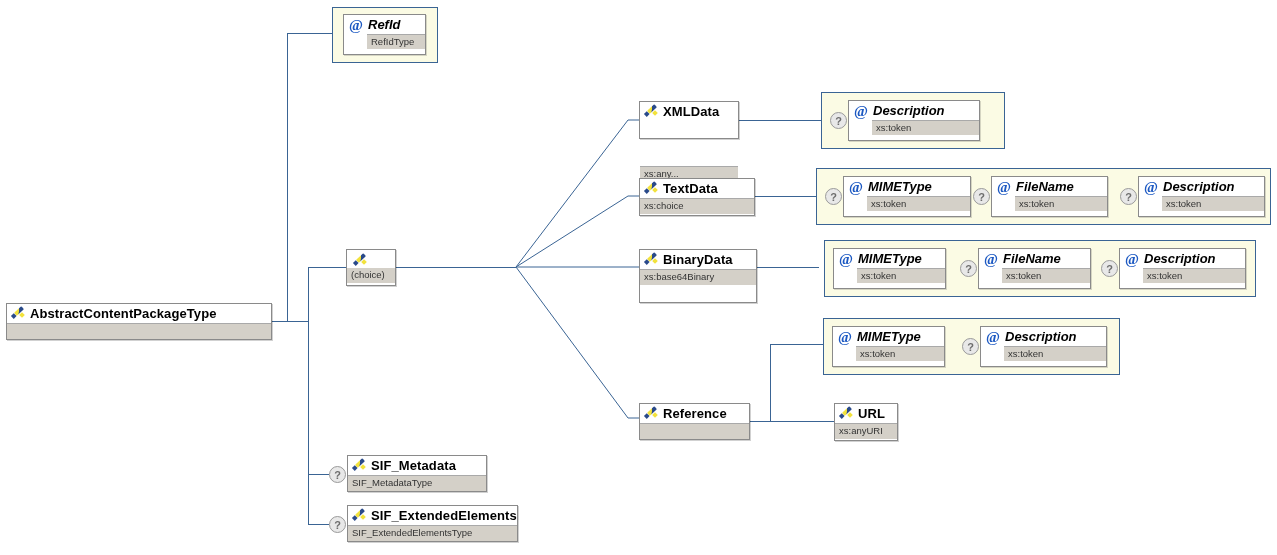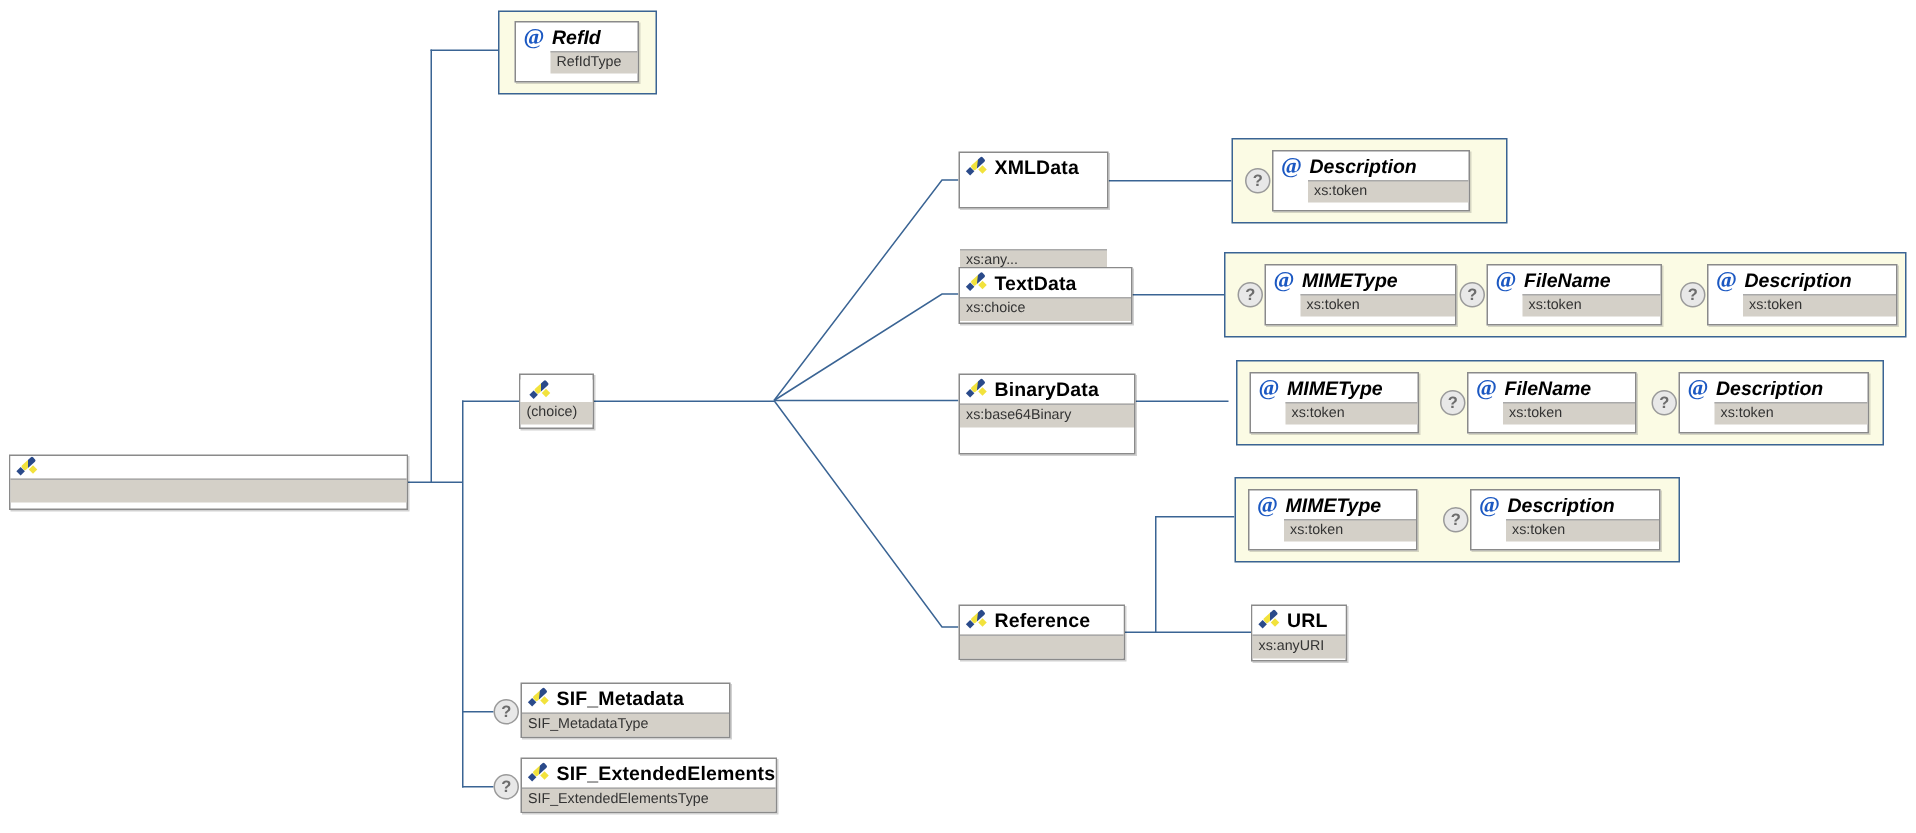--- a/index.html
+++ b/index.html
@@ -164,20 +164,21 @@
   <div class="line hline" style="left:750px;top:421px;width:84px;"></div>
 
   <div class="line vline" style="left:770px;top:344px;height:78px;"></div>
   <div class="line hline" style="left:770px;top:344px;width:53px;"></div>
 
   <div class="node" style="left:6px;top:303px;width:266px;height:37px;">
     <div class="namerow">
       <span class="ico element">
           <i></i>
         </span>
+      <span class="label">AbstractContentPackageType</span>
     </div>
     <div class="typerow"></div>
   </div>
 
   <div class="attrbox" style="left:332px;top:7px;width:106px;height:56px;"></div>
   <div class="attrnode" style="left:343px;top:14px;width:83px;height:41px;">
     <div class="namerow">
       <span class="ico attr">@</span>
       <span class="label">RefId</span>
     </div>

